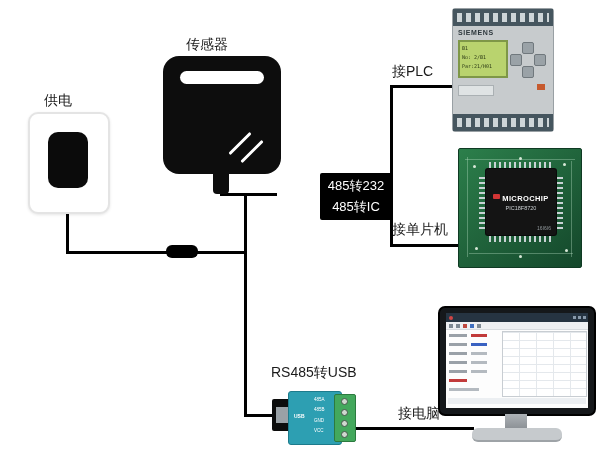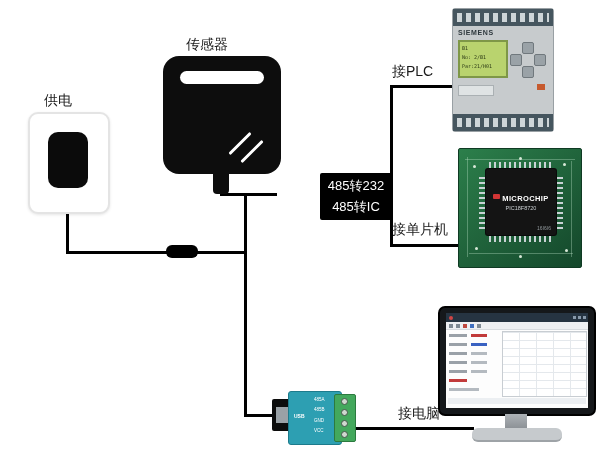--- a/index.html
+++ b/index.html
@@ -114,20 +114,21 @@
   </div>
   <div class="sensor-stub"></div>
 
   <div class="convbox">
     <div>485转232</div>
     <div>485转IC</div>
   </div>
 
   <div class="label" style="left:392px;top:63px;">接PLC</div>
   <div class="label" style="left:392px;top:221px;">接单片机</div>
+  <div class="label" style="left:271px;top:364px;">RS485转USB</div>
   <div class="label" style="left:398px;top:405px;">接电脑</div>
 
   <div class="plc">
     <div class="plc-strip" style="top:0;">
         <div class="sq"></div>
       </div>
     <div class="plc-brand">SIEMENS</div>
     <div class="plc-lcd">
       <div>B1</div>
       <div>No: 2/B1</div>

